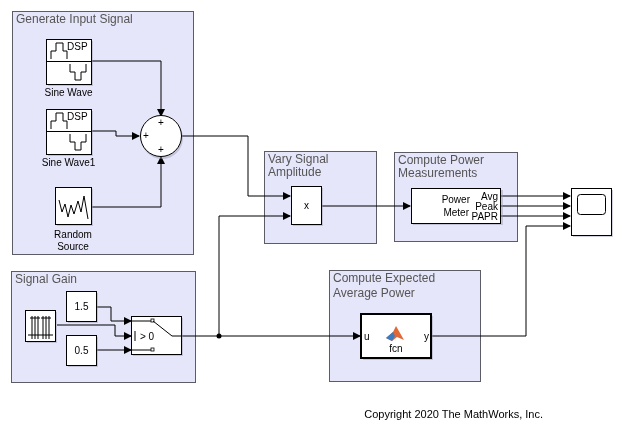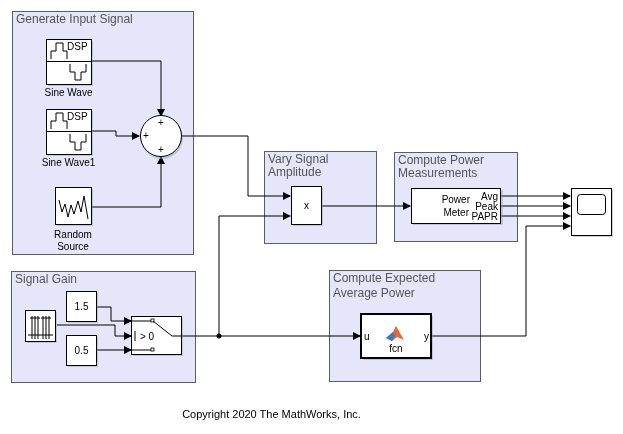--- a/index.html
+++ b/index.html
@@ -4,21 +4,21 @@
 <style>
   html,body{margin:0;padding:0;background:#ffffff;}
   body{width:623px;height:434px;position:relative;overflow:hidden;font-family:"Liberation Sans",sans-serif;}
   #canvas{position:absolute;left:0;top:0;}
   .area{fill:#e6e6fa;stroke:#5c5c66;stroke-width:1;}
   .area-title{font-family:"Liberation Sans",sans-serif;font-size:12px;fill:#555555;}
   .blk{fill:#ffffff;stroke:#000000;stroke-width:1;}
   .shadow{fill:#9a9ab0;opacity:.45;}
   .lbl{font-family:"Liberation Sans",sans-serif;font-size:10px;fill:#000;}
   .line{stroke:#000;stroke-width:1;fill:none;}
-  .copy{position:absolute;left:0;width:543px;top:408px;text-align:center;font-size:11px;color:#000;}
+  .copy{position:absolute;left:0;width:543px;top:408px;text-align:right;font-size:11px;color:#000;}
 </style>
 </head>
 <body>
 
 <svg id="canvas" width="623" height="434" viewBox="0 0 623 434">
   <defs>
     <marker id="arr" markerWidth="8" markerHeight="8" refX="7" refY="4" orient="auto" markerUnits="userSpaceOnUse">
       <path d="M0,0 L8,4 L0,8 Z" fill="#000"></path>
     </marker>
   </defs>

